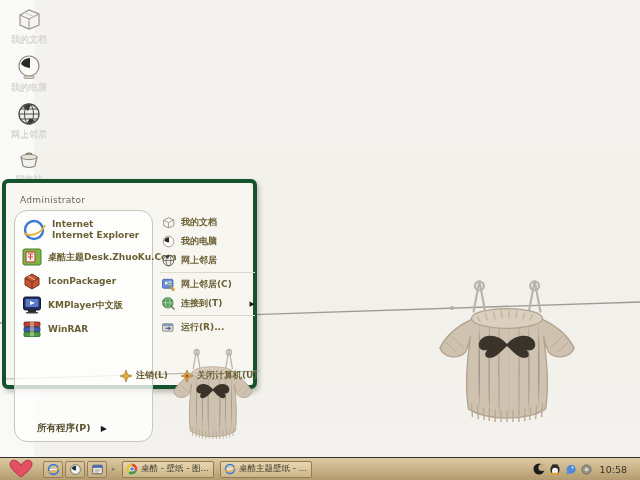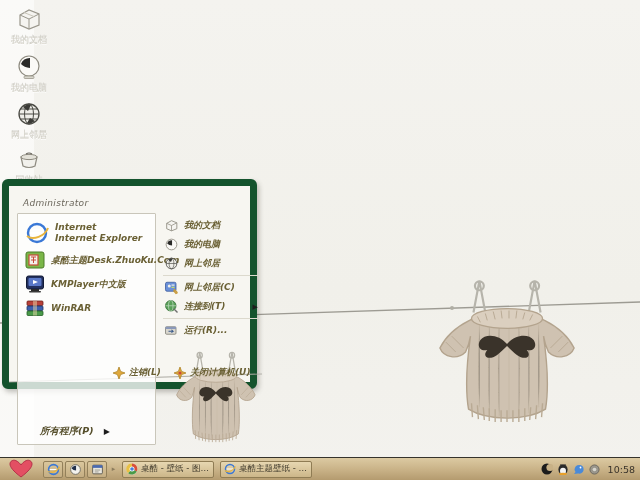--- a/index.html
+++ b/index.html
@@ -14,44 +14,44 @@
   .wallpaper-svg{position:absolute;left:0;top:0;pointer-events:none;}
   .desk-icon{position:absolute;left:2px;width:54px;text-align:center;}
   .desk-icon .di-glyph{display:block;margin:0 auto;}
   .desk-icon .di-label{
     font-size:9px;line-height:10px;color:#d2d0c6;margin-top:2px;
     text-shadow:0 1px 0 rgba(255,255,255,0.95),0 -1px 0 rgba(140,138,128,0.35);
   }
   
   .start-menu{
     position:absolute;left:2px;top:179px;width:255px;height:210px;
-    background:#f7f6f1;border:7px solid #14532d;border-radius:6px;
-    box-shadow:2px 3px 5px rgba(60,55,45,0.3);box-sizing:border-box;font-style:italic;
+    background:#f7f6f1;border:4px solid #14532d;border-radius:6px;
+    box-shadow:2px 3px 5px rgba(60,55,45,0.3);box-sizing:border-box;
   }
   .menu-bg-svg{position:absolute;left:0;top:0;pointer-events:none;}
   .menu-user{position:absolute;left:14px;top:12px;font-size:9px;color:#6c675c;letter-spacing:.3px;}
   .menu-left{
     position:absolute;left:8px;top:27px;width:139px;height:232px;
-    background:rgba(255,255,255,0.78);border:1px solid #c9c6ba;border-radius:1px;
+    background:rgba(255,255,255,0.78);border:1px solid #c9c6ba;border-radius:13px;
     box-sizing:border-box;display:flex;flex-direction:column;padding:6px 4px 4px 4px;
   }
   .menu-item{display:flex;align-items:center;gap:6px;padding:2px 3px;font-size:9px;
     color:#6a6034;font-weight:bold;line-height:11px;white-space:nowrap;}
   .menu-item.two-line{padding-top:1px;padding-bottom:3px;}
   .mi-icon{flex:none;display:flex;align-items:center;justify-content:center;}
   .mi-spacer{flex:1;}
   .all-programs{display:flex;align-items:center;gap:10px;padding:4px 3px 2px 18px;
     font-size:9.5px;font-weight:bold;color:#564f2c;}
   .ap-arrow{color:#1c1c1c;font-size:8px;}
   .menu-right{position:absolute;left:151px;top:30px;width:101px;display:flex;flex-direction:column;}
   .mr-item{display:flex;align-items:center;gap:5px;height:19px;font-size:9px;
     color:#6a6034;font-weight:bold;padding-left:4px;white-space:nowrap;}
   .mr-arrow{margin-left:auto;margin-right:3px;color:#1c1c1c;font-size:7px;}
   .mr-sep{height:1px;background:#dcd9cd;margin:2px 3px;}
-  .menu-bottom{position:absolute;left:104px;bottom:3px;display:flex;gap:13px;align-items:center;
+  .menu-bottom{position:absolute;left:114px;bottom:3px;display:flex;gap:13px;align-items:center;
     font-size:9px;font-weight:bold;color:#6a6034;}
   .mb-item{display:flex;align-items:center;gap:4px;white-space:nowrap;}
   
   .taskbar{
     position:absolute;left:0;top:457px;width:640px;height:23px;box-sizing:border-box;
     border-top:1px solid #35332c;
     background:linear-gradient(#ddca a3,#c3ac81);
     background:linear-gradient(#dccaa2 0%,#c8b186 55%,#b49b6f 100%);
     display:flex;align-items:center;
   }
@@ -59,21 +59,21 @@
   .ql{display:flex;gap:2px;margin-left:2px;}
   .ql-btn{width:20px;height:17px;background:linear-gradient(#dac79d,#c5ae83);
     border:1px solid #93805a;border-radius:2px;display:flex;align-items:center;justify-content:center;box-sizing:border-box;}
   .ql-sep{width:9px;display:flex;align-items:center;justify-content:center;color:#8c7c5c;font-size:7px;}
   .win-btns{display:flex;gap:6px;margin-left:4px;}
   .win-btn{width:92px;height:17px;background:linear-gradient(#e7d7b1,#ccb689);
     border:1px solid #8f7c54;border-radius:2px;display:flex;align-items:center;gap:3px;
     padding:0 3px;box-sizing:border-box;font-size:8.5px;color:#3e382a;
     white-space:nowrap;overflow:hidden;}
   .win-btn .wb-title{overflow:hidden;text-overflow:ellipsis;}
-  .tray{margin-left:auto;display:flex;align-items:center;gap:4px;padding-right:5px;}
+  .tray{margin-left:auto;display:flex;align-items:center;gap:4px;padding-right:13px;}
   .tray-clock{font-size:9.5px;color:#39332a;margin-left:4px;}
 </style>
 </head>
 <body>
 
 <svg width="0" height="0" style="position:absolute">
   <defs>
     <g id="sweater-art">
 
       <g stroke="#b6b4ab" stroke-width="2.2" fill="none">
@@ -195,20 +195,30 @@
       <span class="mi-icon">
         <svg width="20" height="20" viewBox="0 0 20 20">
           <rect x="1" y="2" width="18" height="16" rx="2" fill="#7ab648" stroke="#4c7c28" stroke-width="1"></rect>
           <rect x="4" y="5" width="9" height="10" fill="#f3f1ea" stroke="#c84b3a" stroke-width="1.2"></rect>
           <path d="M6,7 L11,7 M8.5,7 L8.5,13 M6,10 L11,10" stroke="#c84b3a" stroke-width="1"></path>
         </svg>
       </span>
       <span>桌酷主题Desk.ZhuoKu.Com</span>
     </div>
 
+    <div class="menu-item">
+      <span class="mi-icon">
+        <svg width="20" height="20" viewBox="0 0 20 20">
+          <path d="M3,7 L10,3 L17,7 L17,14 L10,18 L3,14 Z" fill="#c25532" stroke="#7e3018" stroke-width="1"></path>
+          <path d="M3,7 L10,11 L17,7 M10,11 L10,18" fill="none" stroke="#7e3018" stroke-width="1"></path>
+          <path d="M6,5 L13,9" stroke="#e8a07a" stroke-width="1.4"></path>
+        </svg>
+      </span>
+      <span>IconPackager</span>
+    </div>
 
 
     <div class="menu-item">
       <span class="mi-icon">
         <svg width="20" height="20" viewBox="0 0 20 20">
           <rect x="1.5" y="2" width="17" height="13" rx="2" fill="#23305e" stroke="#121a36" stroke-width="1"></rect>
           <rect x="3.5" y="4" width="13" height="8" rx="1" fill="#5a78c8"></rect>
           <path d="M8,6 L13,8 L8,10 Z" fill="#fff"></path>
           <rect x="6" y="15" width="8" height="2" fill="#2b2b2b"></rect>
           <rect x="4" y="17" width="12" height="1.6" rx="0.8" fill="#3a3a3a"></rect>

